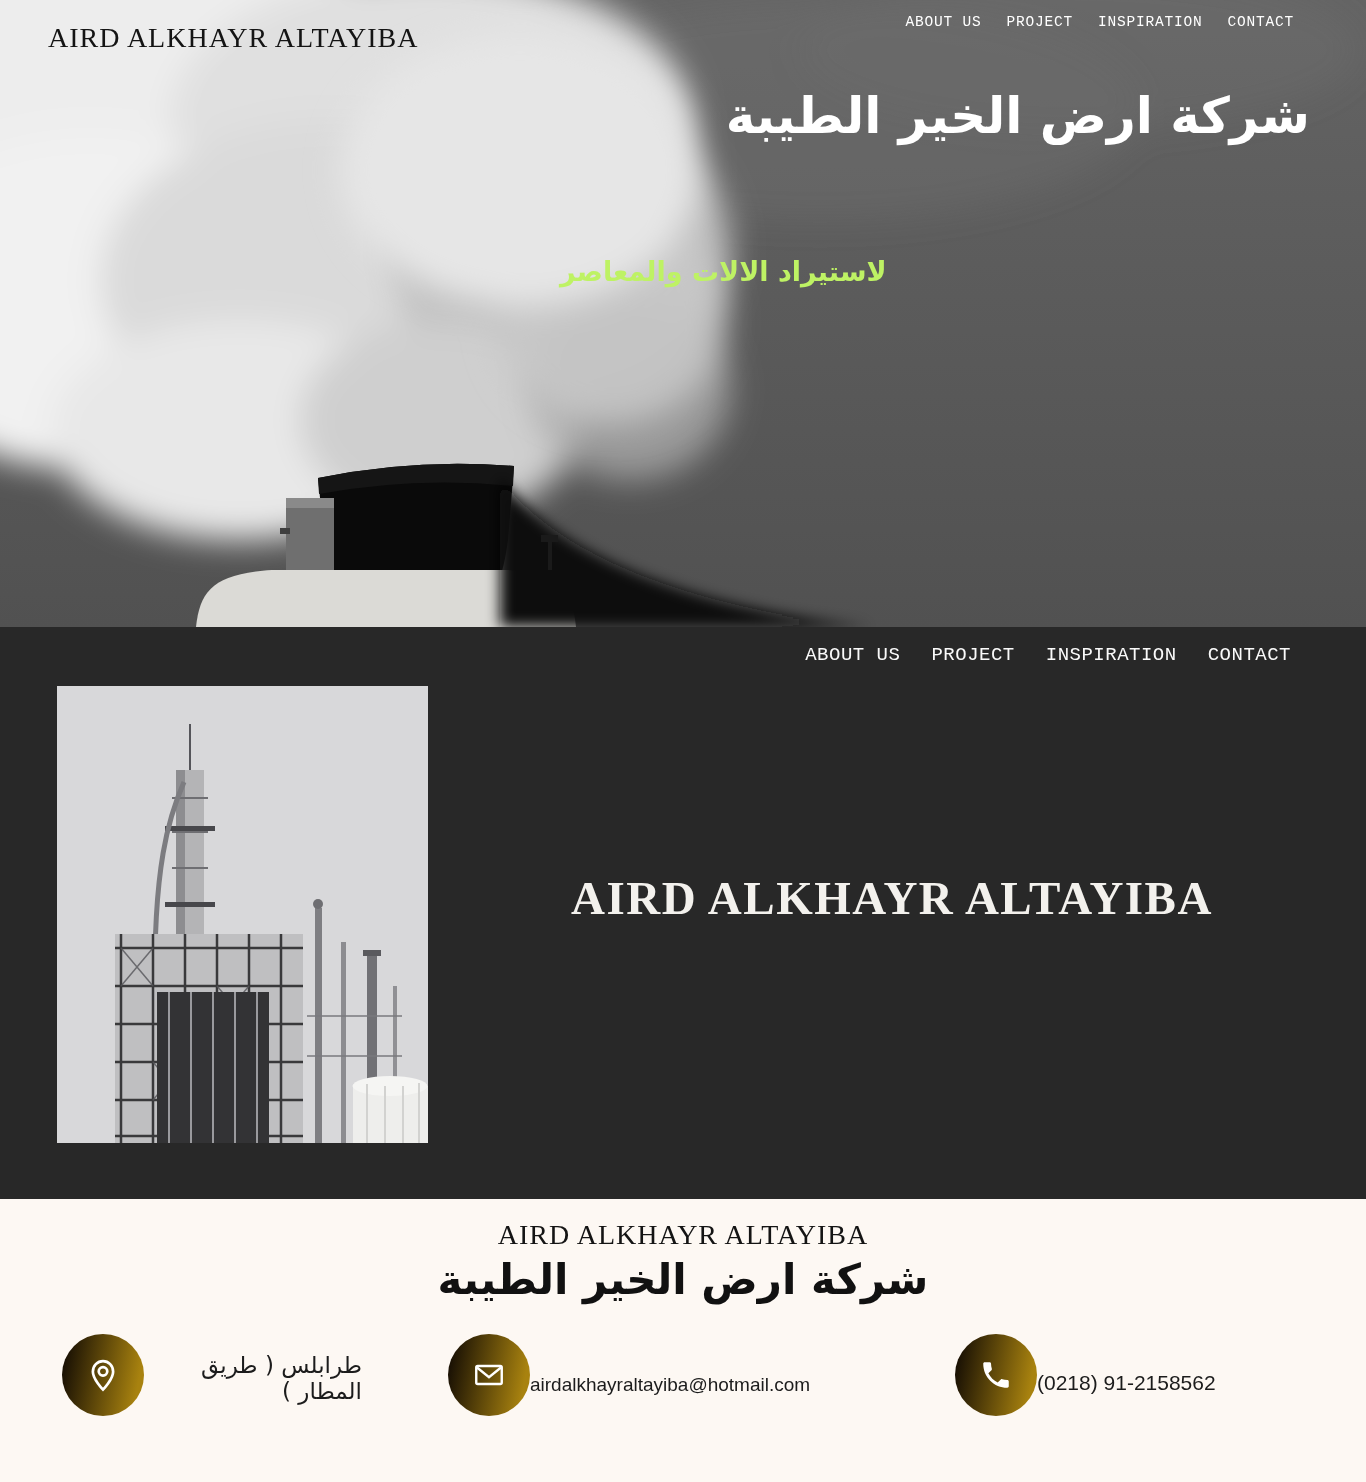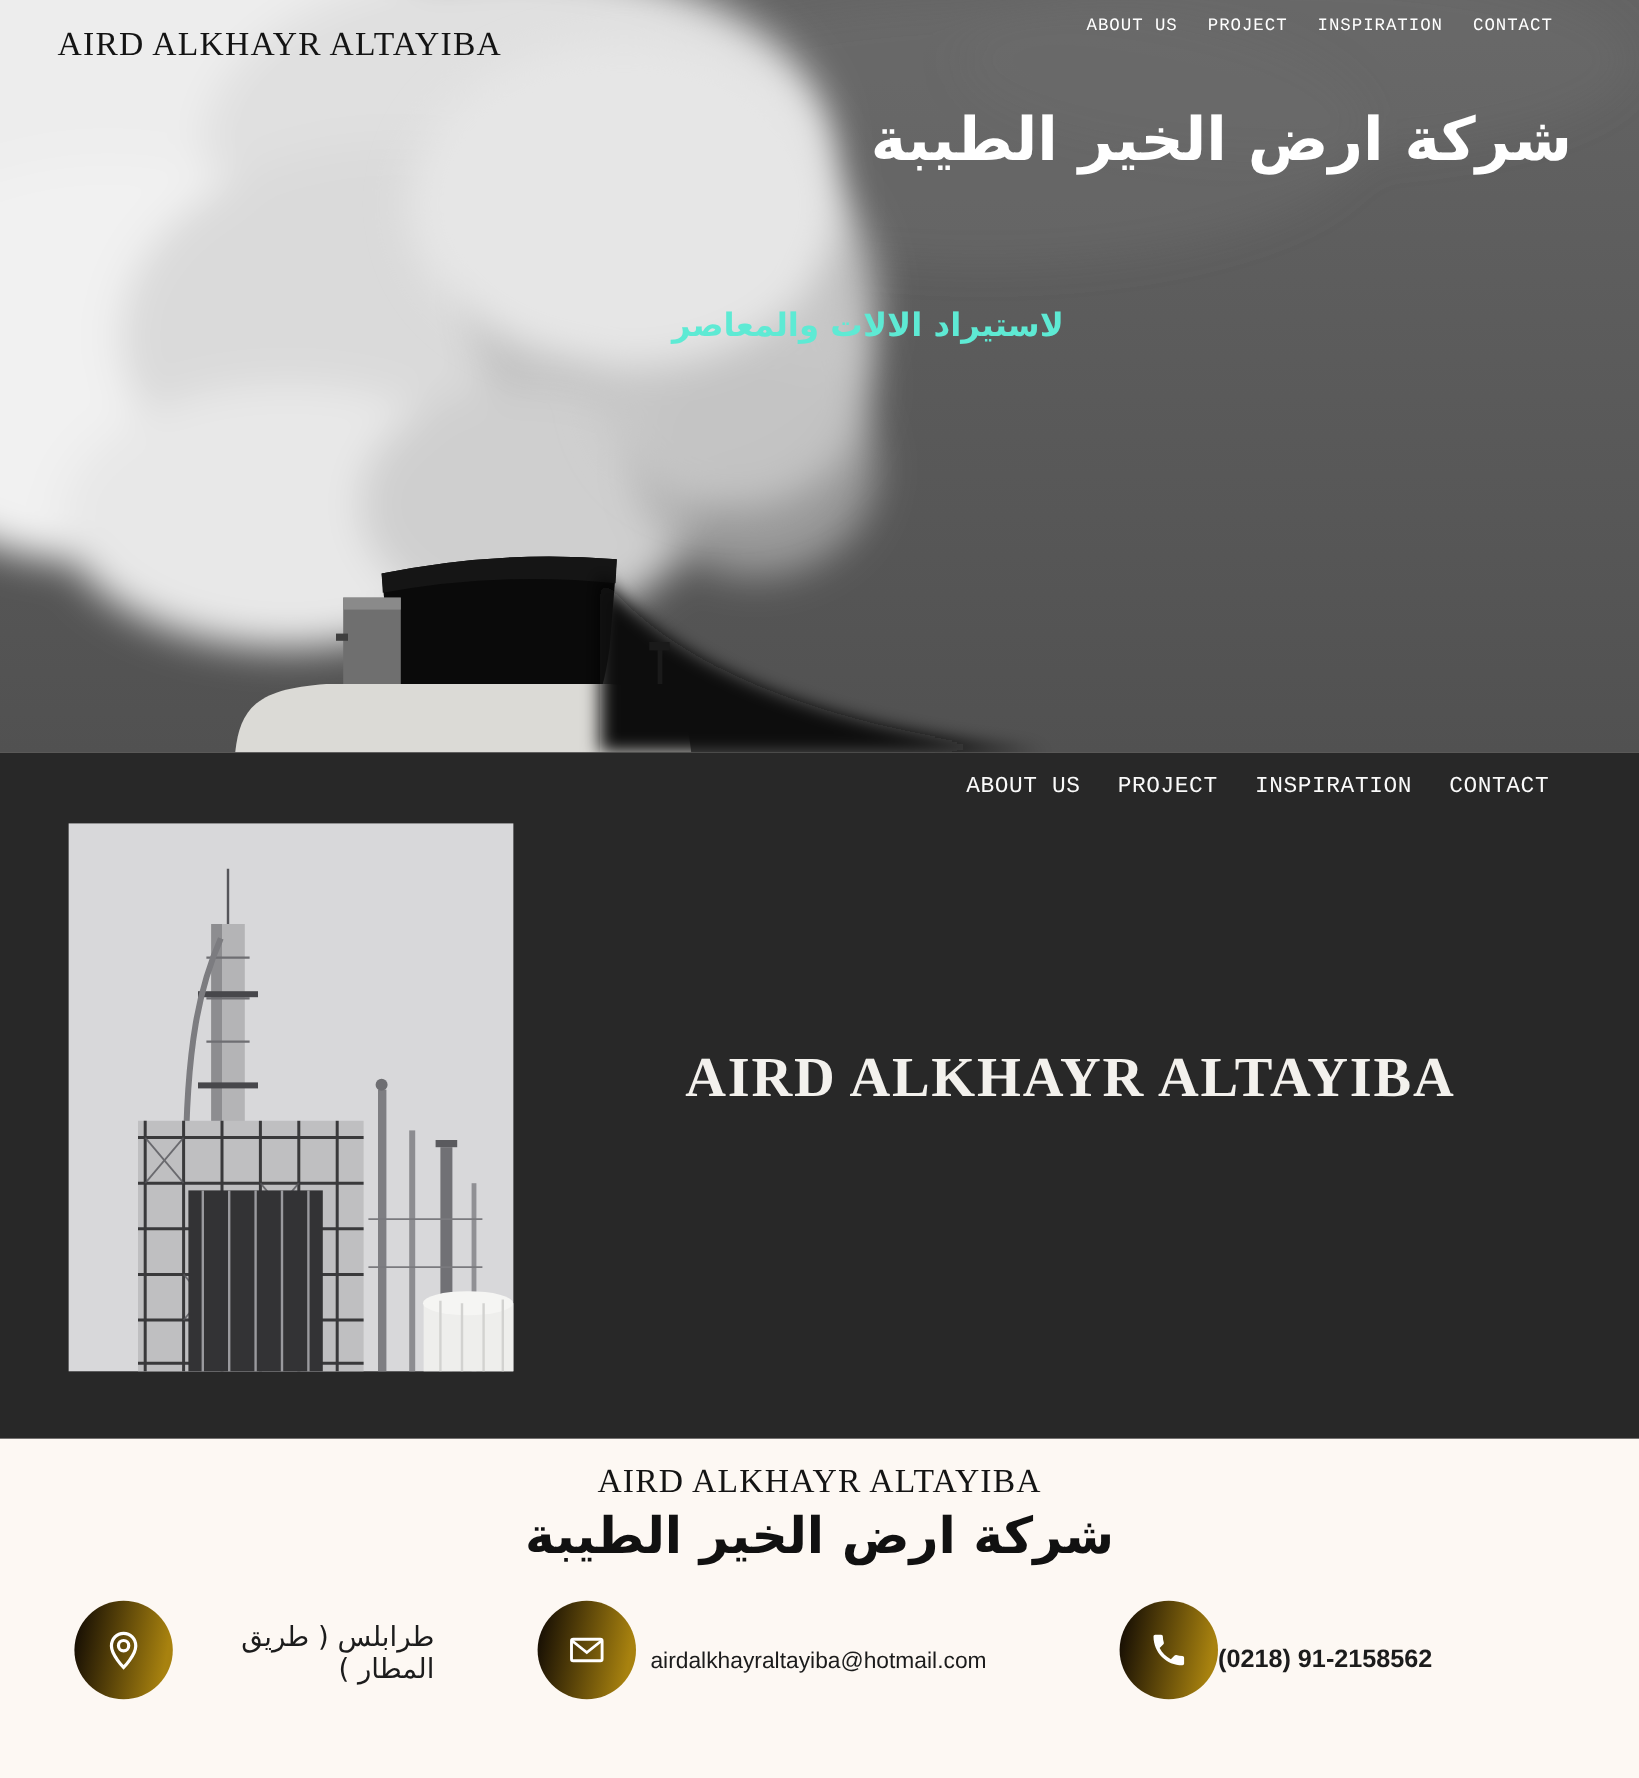--- a/index.html
+++ b/index.html
@@ -24,21 +24,21 @@
   .nav--hero { top:14px; right:72px; gap:25px; font-size:14.5px; letter-spacing:0.8px; color:#ffffff; }
   .nav--section { top:17px; right:75px; gap:31px; font-size:19px; letter-spacing:0.5px; color:#fafafa; }
 
   .hero-title {
     position:absolute; top:88px; right:56px; z-index:4;
     direction:rtl; color:#ffffff; font-family:"DejaVu Sans", sans-serif;
     font-weight:bold; font-size:50px; line-height:1.15; white-space:nowrap;
   }
   .hero-tagline {
     position:absolute; top:256px; left:560px; z-index:4;
-    direction:rtl; color:#5eead4; font-family:"DejaVu Sans", sans-serif;
+    direction:rtl; color:#bef264; font-family:"DejaVu Sans", sans-serif;
     font-weight:bold; font-size:27px; white-space:nowrap;
   }
 
   
   .about { position:relative; width:1366px; height:572px; background:#282828; }
   .about-image { position:absolute; left:57px; top:59px; width:371px; height:457px; display:block; }
   .about-title {
     position:absolute; left:428px; right:10px; top:244px; text-align:center;
     font-family:"Liberation Serif", serif; font-size:47px; letter-spacing:1.5px;
     color:#f3f1ed; white-space:nowrap;
@@ -49,22 +49,22 @@
   .footer-title-en {
     position:absolute; top:20px; left:0; right:0; text-align:center;
     font-family:"Liberation Serif", serif; font-size:28px; letter-spacing:1px; color:#141414;
   }
   .footer-title-ar {
     position:absolute; top:56px; left:0; right:0; text-align:center; direction:rtl;
     font-family:"DejaVu Sans", sans-serif; font-weight:bold; font-size:42px; color:#111111;
   }
   .contact { position:absolute; top:135px; display:flex; flex-direction:row; align-items:center; }
   .contact--location { left:62px;  width:300px; }
-  .contact--email    { left:448px; width:400px;gap:12px; }
-  .contact--phone    { left:933px; width:300px;font-weight:bold; }
+  .contact--email    { left:448px; width:400px; }
+  .contact--phone    { left:955px; width:300px; }
   .badge {
     width:82px; height:82px; border-radius:50%;
     background:linear-gradient(100deg, #1b1204 8%, #a8820f 88%);
     display:flex; align-items:center; justify-content:center; flex:0 0 auto;
   }
   .badge svg { display:block; }
   .contact-text { color:#1c1c1c; }
   .contact--location .contact-text { margin-top:6px;  font-size:23px; direction:rtl; font-family:"DejaVu Sans", sans-serif; }
   .contact--email    .contact-text { margin-top:19px; font-size:19px; }
   .contact--phone    .contact-text { margin-top:15px; font-size:21px; }

